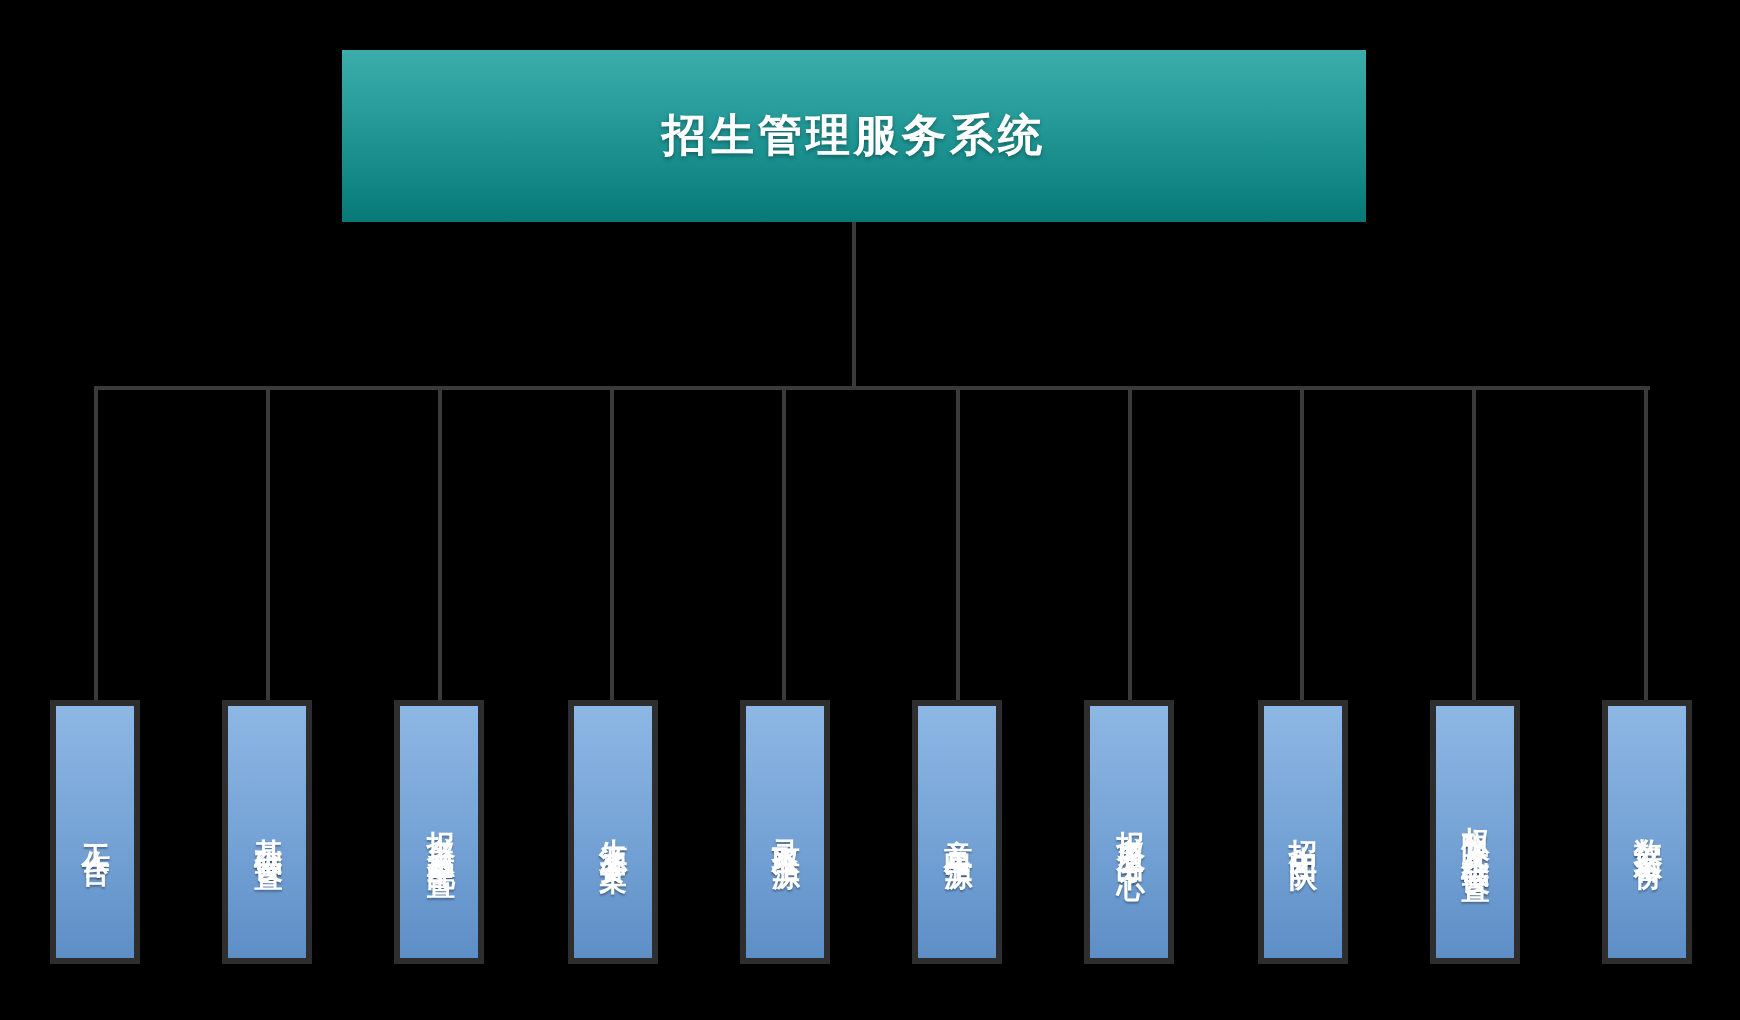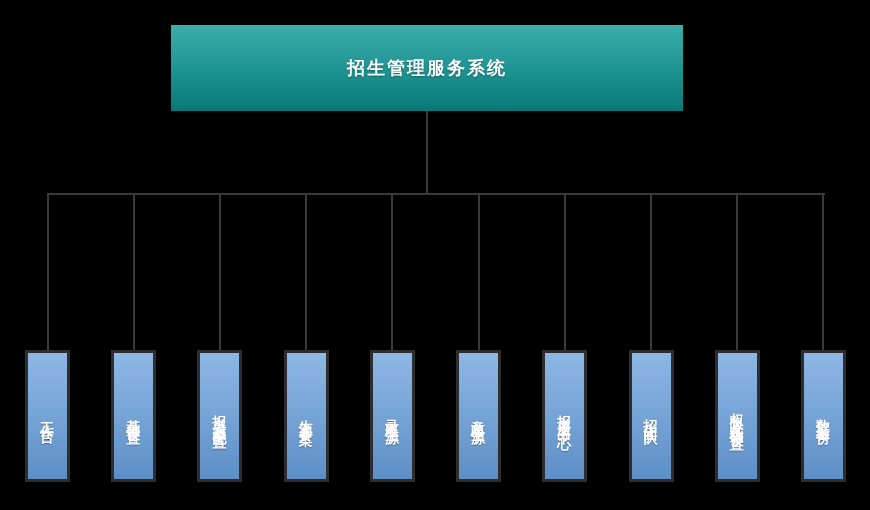--- a/index.html
+++ b/index.html
@@ -18,21 +18,21 @@
     top: 25px;
     width: 512px;
     height: 86px;
     background: linear-gradient(180deg, #3badab 0%, #1d9391 55%, #067977 100%);
     display: flex;
     align-items: center;
     justify-content: center;
   }
   .root-title {
     color: #ffffff;
-    font-size: 18px;
+    font-size: 22px;
     font-weight: bold;
     letter-spacing: 2px;
     text-shadow: 0 1px 2px rgba(0,0,0,0.35);
     white-space: nowrap;
   }
   .connector { position: absolute; background: #3a3a3a; }
   .stem  { left: 426px; top: 111px; width: 2px; height: 84px; }
   .hline { left: 47px;  top: 193px; width: 778px; height: 2px; }
   .leaf-row {
     position: absolute;

